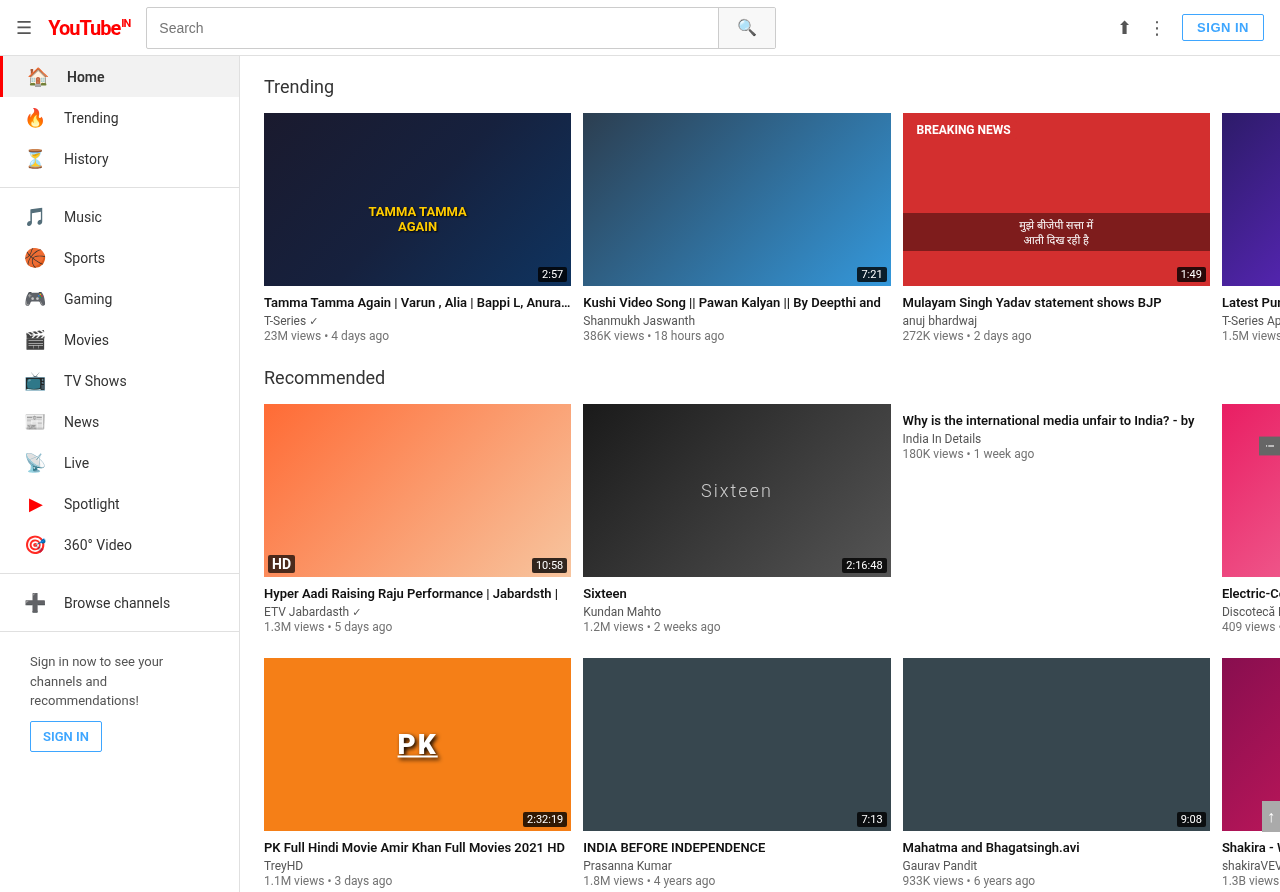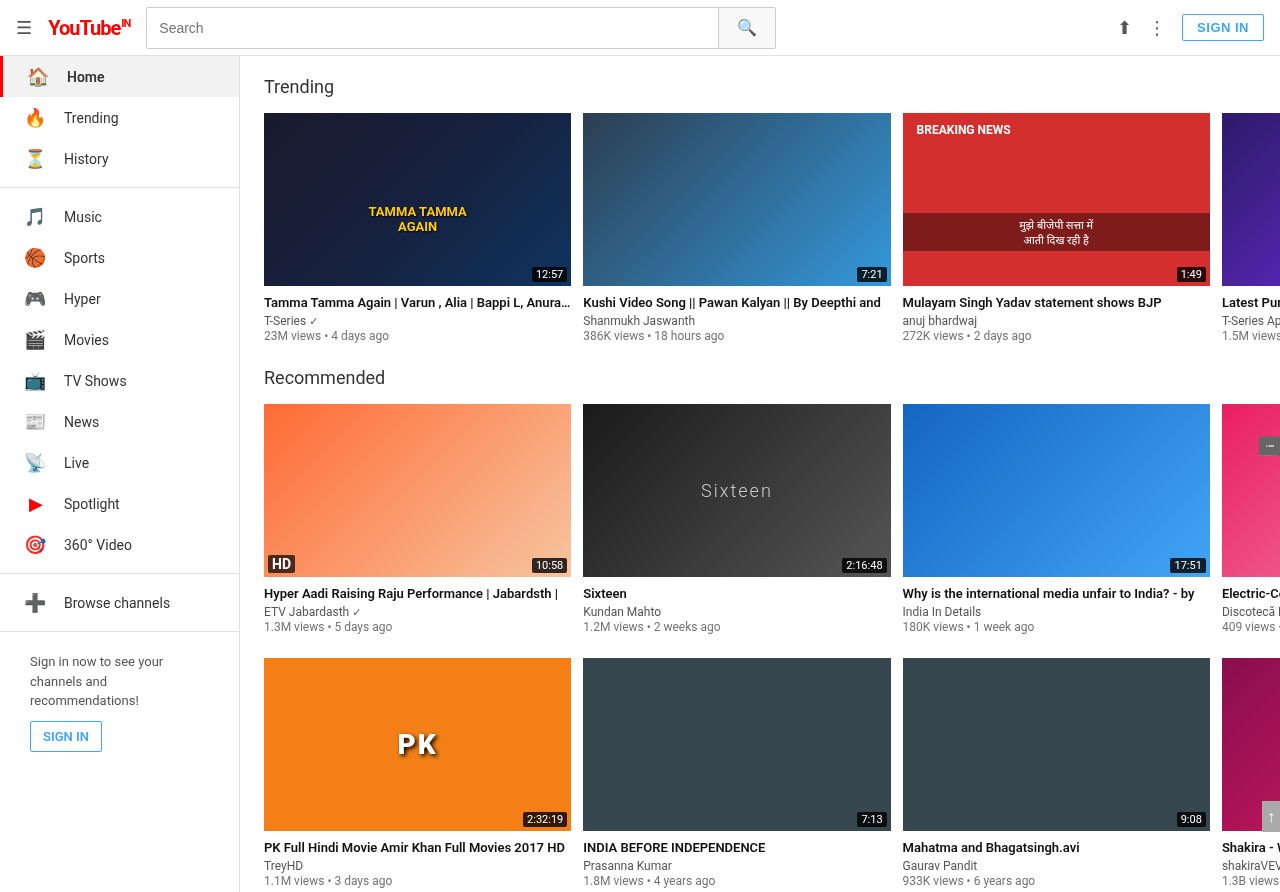--- a/index.html
+++ b/index.html
@@ -165,21 +165,21 @@
     <div class="sidebar-item">
       <span class="icon red">🎵</span>
       <span>Music</span>
     </div>
     <div class="sidebar-item">
       <span class="icon red">🏀</span>
       <span>Sports</span>
     </div>
     <div class="sidebar-item">
       <span class="icon red">🎮</span>
-      <span>Hyper</span>
+      <span>Gaming</span>
     </div>
     <div class="sidebar-item">
       <span class="icon red">🎬</span>
       <span>Movies</span>
     </div>
     <div class="sidebar-item">
       <span class="icon red">📺</span>
       <span>TV Shows</span>
     </div>
     <div class="sidebar-item">
@@ -219,21 +219,21 @@
 
     <div>
       <div class="section-title">Trending</div>
       <div class="video-row">
 
         <div class="video-card">
           <div class="thumb-wrap">
             <div class="thumb-placeholder t1">
               <div style="position:absolute;bottom:30%;left:50%;transform:translateX(-50%);color:#ffcc00;font-size:13px;font-weight:700;text-align:center;text-shadow:1px 1px 2px #000;white-space:nowrap;">TAMMA TAMMA<br>AGAIN</div>
             </div>
-            <span class="duration-badge">12:57</span>
+            <span class="duration-badge">2:57</span>
           </div>
           <div class="video-info">
             <div class="video-title">Tamma Tamma Again | Varun , Alia | Bappi L, Anuradha P |</div>
             <div class="video-channel"><span>T-Series</span> <span class="verified">✓</span></div>
             <div class="video-meta"><span>23M views</span> • <span>4 days ago</span></div>
           </div>
         </div>
 
         <div class="video-card">
           <div class="thumb-wrap">
@@ -302,24 +302,20 @@
             </div>
             <span class="duration-badge">2:16:48</span>
           </div>
           <div class="video-info">
             <div class="video-title">Sixteen</div>
             <div class="video-channel">Kundan Mahto</div>
             <div class="video-meta"><span>1.2M views</span> • <span>2 weeks ago</span></div>
           </div>
         </div>
         <div class="video-card">
-          <div class="thumb-wrap">
-            <div class="thumb-placeholder t7"></div>
-            <span class="duration-badge">17:51</span>
-          </div>
           <div class="video-info">
             <div class="video-title">Why is the international media unfair to India? - by</div>
             <div class="video-channel">India In Details</div>
             <div class="video-meta"><span>180K views</span> • <span>1 week ago</span></div>
           </div>
         </div>
         <div class="video-card">
           <div class="thumb-wrap">
             <div class="thumb-placeholder t8"></div>
 
@@ -329,26 +325,26 @@
             <div class="video-channel">Discotecă RO</div>
             <div class="video-meta"><span>409 views</span> • </div>
           </div>
         </div>
       </div>
 
       <div class="video-row">
         <div class="video-card">
           <div class="thumb-wrap">
             <div class="thumb-placeholder t9">
-              <div style="position:absolute;top:50%;left:50%;transform:translate(-50%,-50%);color:#fff;font-size:28px;font-weight:900;text-shadow:2px 2px 4px #000;letter-spacing:2px;">PK</div>
+              <div style="position:absolute;top:50%;left:50%;transform:translate(-50%,-50%);color:#fff;font-size:28px;font-weight:900;text-shadow:2px 2px 4px #000;letter-spacing:2px;text-decoration:underline;">PK</div>
             </div>
             <span class="duration-badge">2:32:19</span>
           </div>
           <div class="video-info">
-            <div class="video-title">PK Full Hindi Movie Amir Khan Full Movies 2017 HD</div>
+            <div class="video-title">PK Full Hindi Movie Amir Khan Full Movies 2021 HD</div>
             <div class="video-channel">TreyHD</div>
             <div class="video-meta"><span>1.1M views</span> • <span>3 days ago</span></div>
           </div>
         </div>
         <div class="video-card">
           <div class="thumb-wrap">
             <div class="thumb-placeholder t11"></div>
             <span class="duration-badge">7:13</span>
           </div>
           <div class="video-info">

